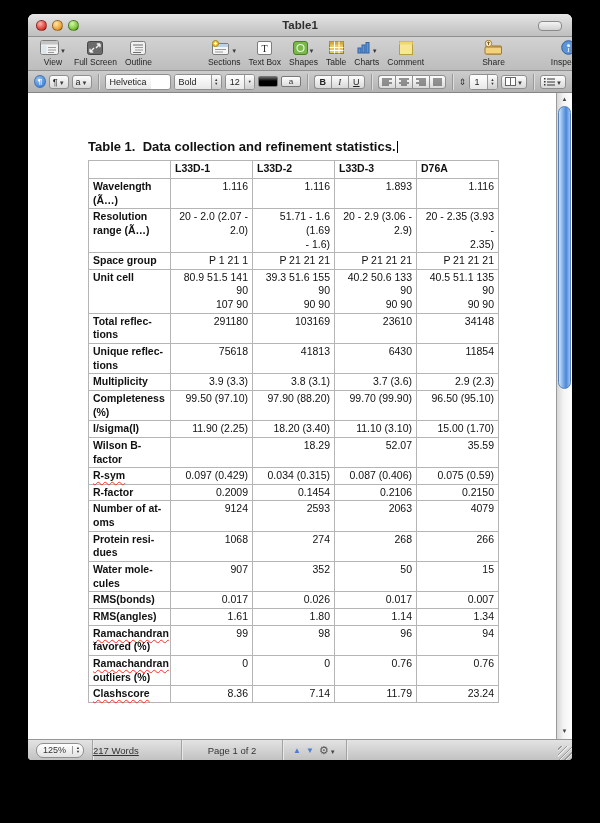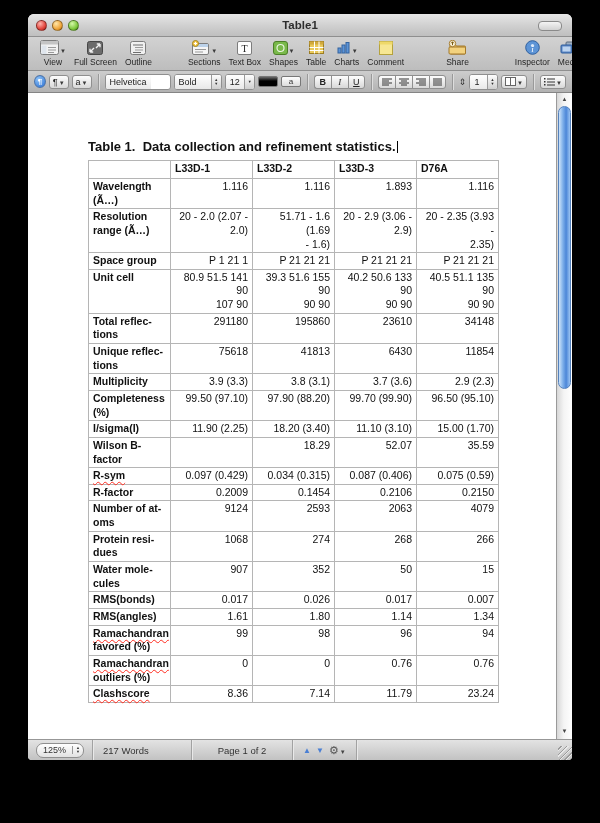--- a/index.html
+++ b/index.html
@@ -19,21 +19,21 @@
   .win-title{position:absolute;left:0;right:0;text-align:center;font-size:11.5px;font-weight:700;color:#2e2e2e;}
   .lozenge{position:absolute;right:10px;top:7px;width:22px;height:8px;border-radius:4px;
            border:1px solid #8a8a8a;background:linear-gradient(#f4f4f4,#d2d2d2);}
   
   .toolbar{height:34px;flex:0 0 34px;background:linear-gradient(#d2d2d2,#bdbdbd);
            border-bottom:1px solid #8f8f8f;display:flex;align-items:flex-start;padding:2px 8px 0 8px;box-sizing:border-box;}
   .tb-item{display:flex;flex-direction:column;align-items:center;margin:0 4px;cursor:default;}
   .tb-icon{height:17px;display:flex;align-items:center;justify-content:center;}
   .tb-label{font-size:8.5px;color:#262626;margin-top:1px;white-space:nowrap;}
   .dd{font-size:6px;color:#3a3a3a;margin-left:1px;align-self:flex-end;padding-bottom:2px;}
-  .sp1{margin-left:32px;justify-content:space-between;} .sp2{margin-left:38px;justify-content:space-between;} .sp3{margin-left:42px;}
+  .sp1{margin-left:52px;justify-content:space-between;} .sp2{margin-left:54px;justify-content:space-between;} .sp3{margin-left:42px;}
   
   .formatbar{height:22px;flex:0 0 22px;background:linear-gradient(#cdcdcd,#b2b2b2);
              border-bottom:1px solid #858585;display:flex;align-items:center;padding:0 6px;box-sizing:border-box;gap:3px;}
   .fb-sep{width:1px;height:16px;background:#999;box-shadow:1px 0 0 #ddd;margin:0 3px;flex:0 0 1px;}
   .fb-btn{height:14px;border:1px solid #8f8f8f;border-radius:3px;background:linear-gradient(#fdfdfd,#d8d8d8);
           font-size:9px;color:#222;display:flex;align-items:center;padding:0 3px;box-sizing:border-box;}
   .fb-circle{width:13px;height:13px;border-radius:50%;background:radial-gradient(circle at 35% 30%,#8fc3f7,#2a6fd2);
              color:#fff;font-size:8px;font-weight:700;display:flex;align-items:center;justify-content:center;border:1px solid #4d74a8;box-sizing:border-box;}
   .fb-stepper{display:flex;align-items:stretch;height:14px;border:1px solid #8f8f8f;border-radius:3px;overflow:hidden;background:#fff;}
   .fb-stepper .val{font-size:9px;color:#222;display:flex;align-items:center;padding:0 4px;background:linear-gradient(#ffffff,#e8e8e8);}
@@ -68,21 +68,21 @@
   .sb-thumb{position:absolute;left:1px;right:1px;top:13px;height:283px;border-radius:7px;
             background:linear-gradient(90deg,#cfe4fa,#7fb0ea 35%,#4c86d8 65%,#9cc4f2);
             border:1px solid #5582bd;box-sizing:border-box;}
   
   .statusbar{height:20px;flex:0 0 20px;background:linear-gradient(#e3e3e3,#c2c2c2);
              border-top:1px solid #979797;display:flex;align-items:center;font-size:9.5px;color:#333;position:relative;}
   .st-sep{width:1px;align-self:stretch;background:#a2a2a2;box-shadow:1px 0 0 #e9e9e9;}
   .zoom-ctl{display:flex;height:13px;border:1px solid #8f8f8f;border-radius:7px;overflow:hidden;margin:0 8px;background:linear-gradient(#ffffff,#e2e2e2);align-items:center;}
   .zoom-ctl .zv{padding:0 6px;display:flex;align-items:center;font-size:9px;}
   .zoom-ctl .za{width:10px;border-left:1px solid #9a9a9a;display:flex;flex-direction:column;align-items:center;justify-content:center;font-size:4px;line-height:4px;color:#333;}
-  .st-words{width:88px;text-align:left;padding-left:10px;}
+  .st-words{width:88px;text-align:left;padding-left:0;text-decoration:underline;}
   .st-page{width:100px;text-align:center;}
   .nav{display:flex;align-items:center;gap:5px;padding:0 10px;}
   .tri{font-size:8px;color:#4a7fd4;}
   .gear{font-size:11px;color:#555;}
   .gear-dd{font-size:6px;color:#444;margin-left:1px;}
   .grip{position:absolute;right:0;bottom:0;width:14px;height:14px;
         background:repeating-linear-gradient(135deg,transparent 0 2px,#9b9b9b 2px 3px,#e8e8e8 3px 4px);}
   svg{display:block;}
 </style>
 </head>
@@ -419,21 +419,21 @@
 90 90</td>
               <td>40.5 51.1 135 90
 90 90</td>
             </tr>
             <tr>
               <th>
                 <div>Total reflec-</div>
                 <div>tions</div>
               </th>
               <td>291180</td>
-              <td>195860</td>
+              <td>103169</td>
               <td>23610</td>
               <td>34148</td>
             </tr>
             <tr>
               <th>
                 <div>Unique reflec-</div>
                 <div>tions</div>
               </th>
               <td>75618</td>
               <td>41813</td>

